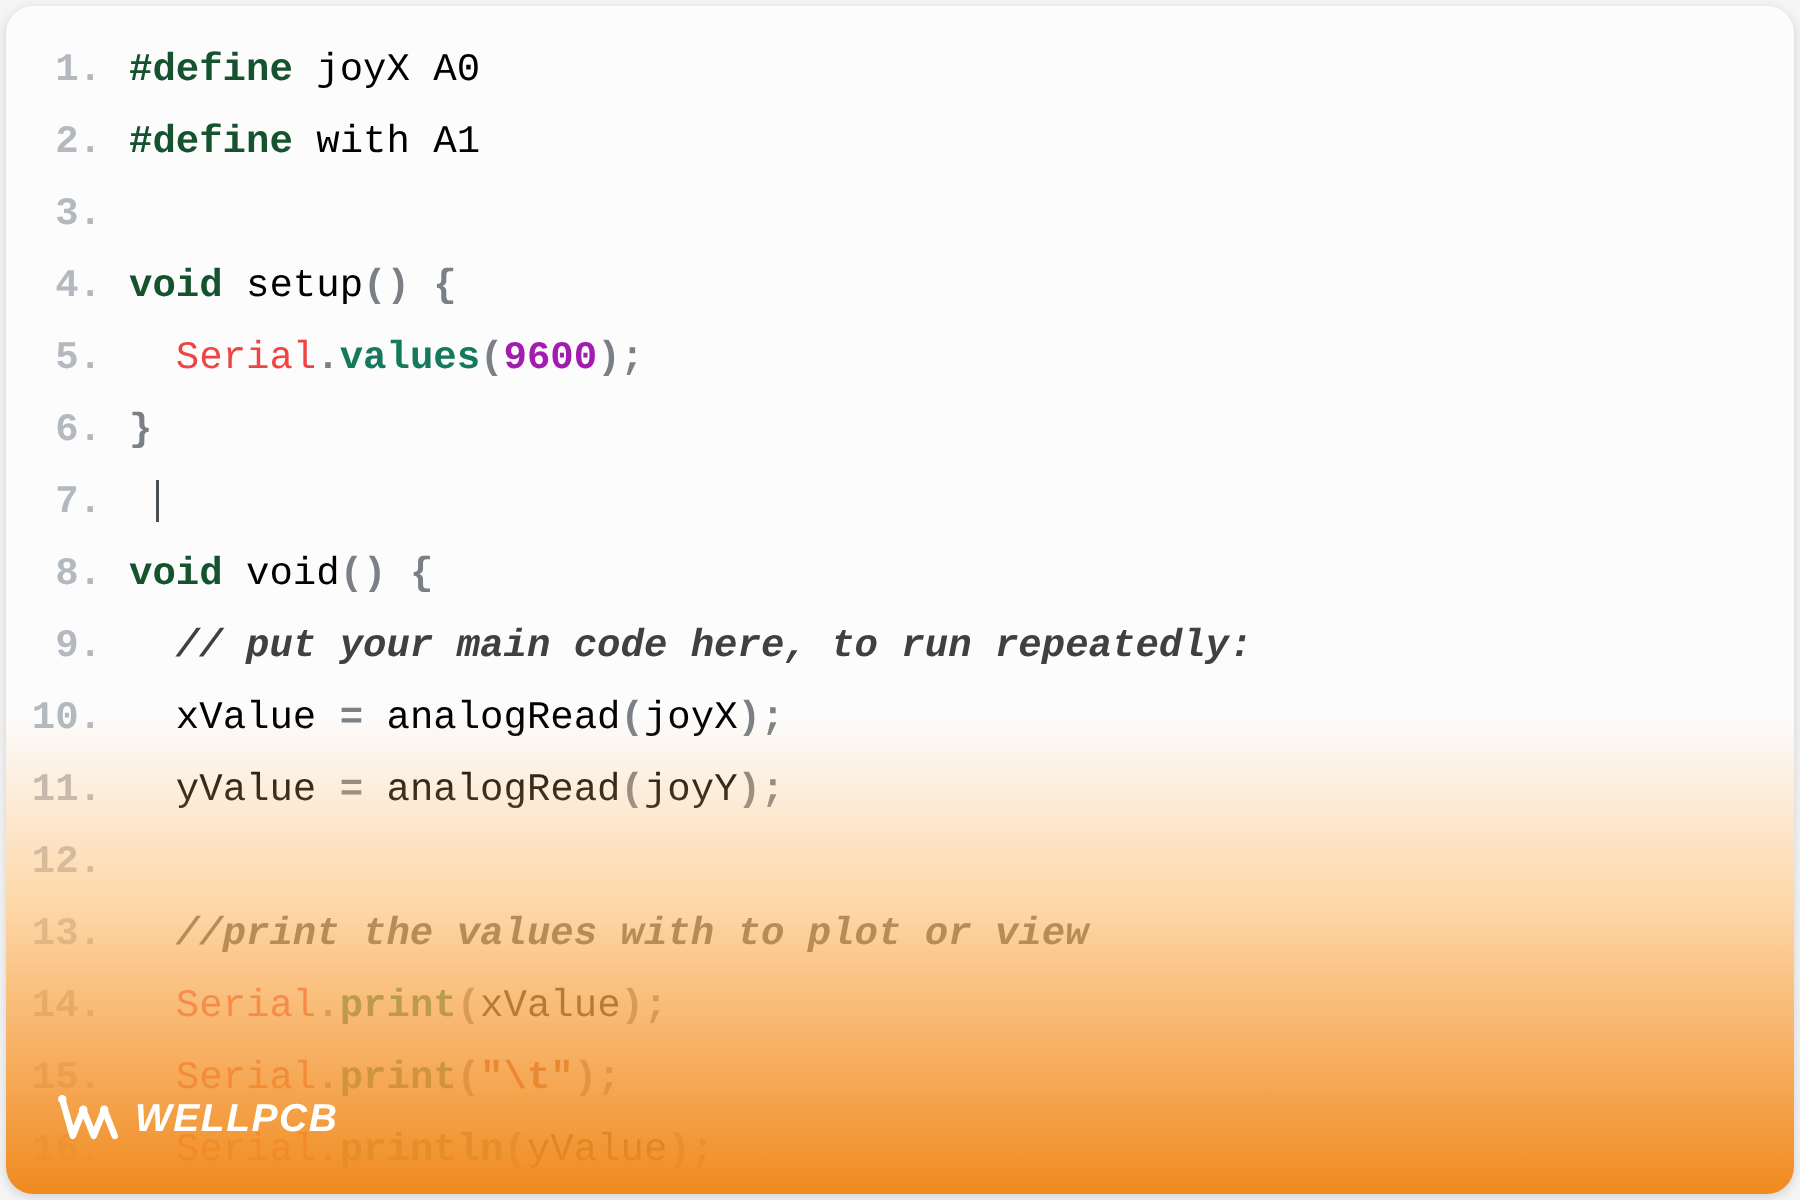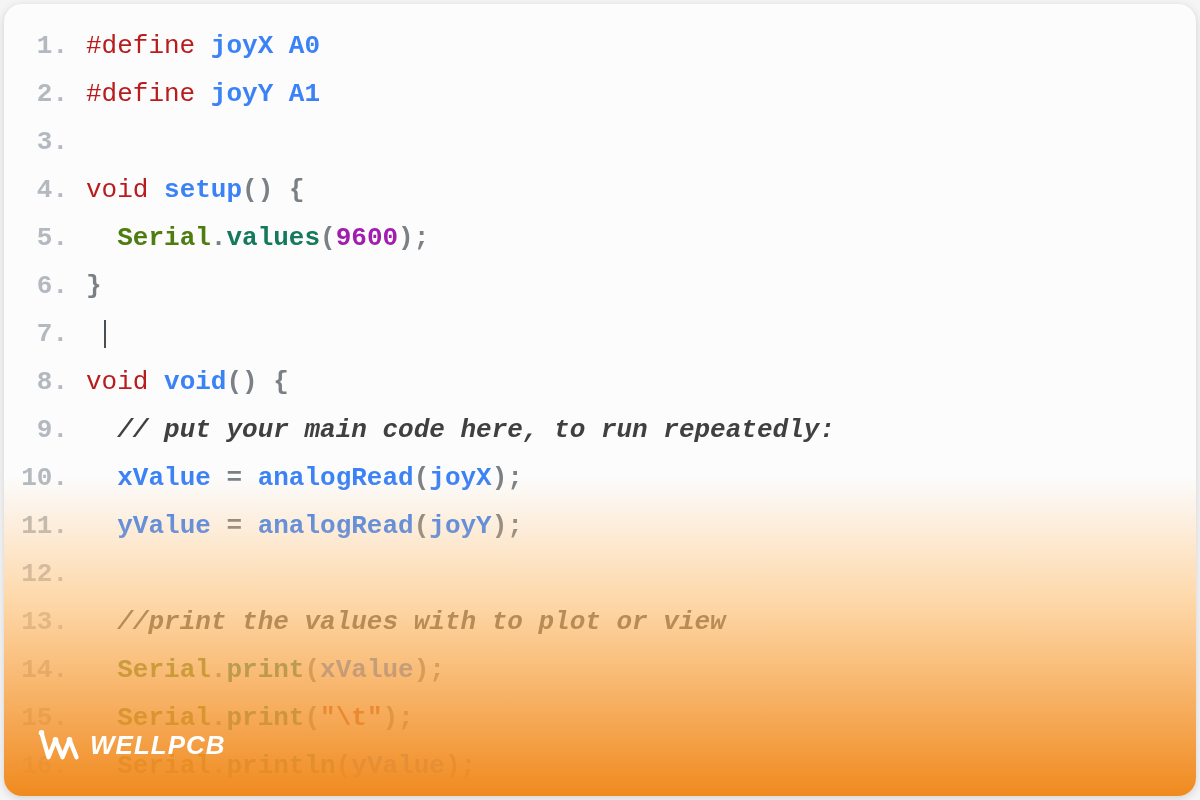--- a/index.html
+++ b/index.html
@@ -45,23 +45,23 @@
     color: #b3b9bf;
     padding-right: 18px;
     flex: 0 0 64px;
     font-weight: bold;
     user-select: none;
   }
   .content {
     white-space: pre;
     color: #4a4f54;
   }
-  .kw   { color: #b91c1c; font-weight: normal; text-align: right; }   
-  .fn   { color: #3b82f6; font-weight: bold; }   
-  .cls  { color: #4d7c0f; font-weight: bold; }   
+  .kw   { color: #14532d; font-weight: bold; text-align: right; }   
+  .fn   { color: #000000; font-weight: normal; }   
+  .cls  { color: #ef4444; font-weight: normal; }   
   .mth  { color: #157a5b; font-weight: bold; }   
   .num  { color: #a21caf; font-weight: bold; }   
   .pun  { color: #7a8086; font-weight: bold; }   
   .cmt  { color: #404040; font-style: italic; font-weight: bold; }
   .str  { color: #b7361c; font-weight: bold; }
   .cursor {
     display: inline-block;
     width: 2px;
     height: 28px;
     background: #4a4f54;
@@ -94,21 +94,21 @@
 <body>
 
 <div class="card">
   <div class="code" id="code-container">
       <div class="line">
         <span class="ln">1.</span>
         <span class="content"><span class="kw">#define</span><span class="fn"> joyX A0</span></span>
       </div>
       <div class="line">
         <span class="ln">2.</span>
-        <span class="content"><span class="kw">#define</span><span class="fn"> joyY A1</span></span>
+        <span class="content"><span class="kw">#define</span><span class="fn"> with A1</span></span>
       </div>
       <div class="line">
         <span class="ln">3.</span>
         <span class="content"></span>
       </div>
       <div class="line">
         <span class="ln">4.</span>
         <span class="content"><span class="kw">void</span><span class="fn"> </span><span class="fn">setup</span><span class="pun">()</span><span class="fn"> </span><span class="pun">{</span></span>
       </div>
       <div class="line">

